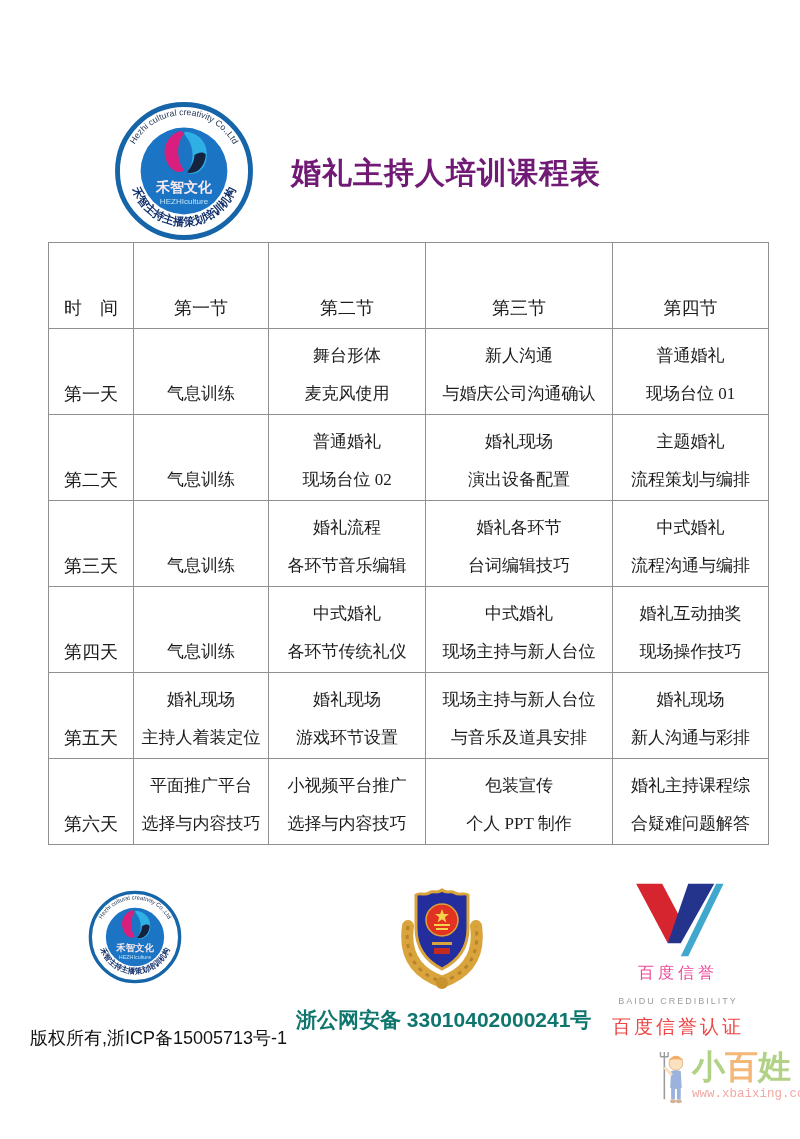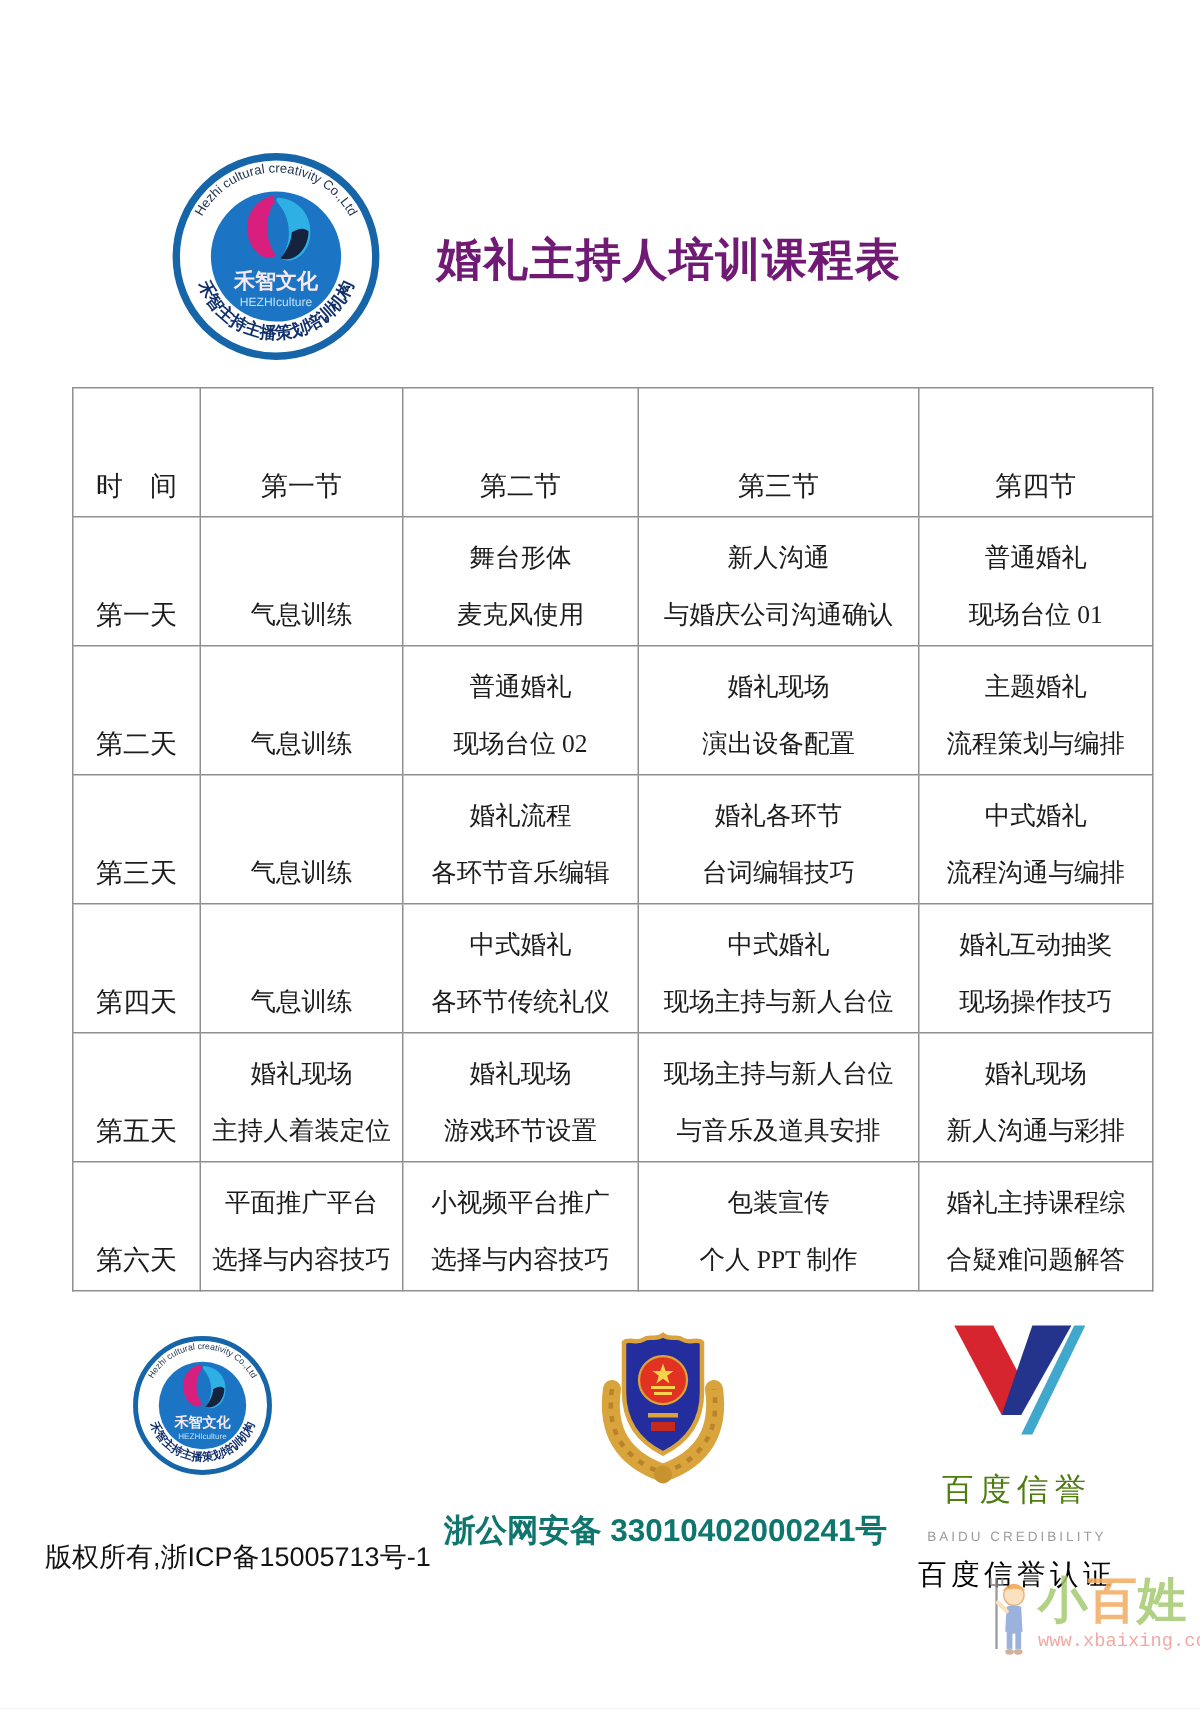--- a/index.html
+++ b/index.html
@@ -3,38 +3,38 @@
 <meta charset="utf-8">
 <style>
   html,body{margin:0;padding:0;background:#e8e8e8;}
   .page{position:relative;width:800px;height:1139px;background:#ffffff;margin:0 auto;overflow:hidden;
         font-family:"Liberation Sans",sans-serif;}
   
   .logo-main{position:absolute;left:114px;top:101px;width:140px;height:140px;}
   .page-title{position:absolute;left:291px;top:153px;font-size:30px;font-weight:bold;color:#701a75;
               letter-spacing:1px;font-family:"Liberation Sans",sans-serif;white-space:nowrap;}
   
-  table.course{position:absolute;left:48px;top:258px;width:720px;border-collapse:collapse;table-layout:fixed;}
+  table.course{position:absolute;left:48px;top:242px;width:720px;border-collapse:collapse;table-layout:fixed;}
   table.course td{border:1px solid #8f8f8f;height:85px;position:relative;padding:0;
                   font-family:"Liberation Serif","DejaVu Serif",serif;font-size:17px;color:#1c1c1c;
                   text-align:center;vertical-align:top;}
   td .l1{position:absolute;top:16px;left:1px;right:1px;line-height:22px;}
   td .l2{position:absolute;top:54px;left:1px;right:1px;line-height:22px;}
   td.hd .l2{font-size:18px;}
   td.day .l2{font-size:18px;}
   
   .logo-small{position:absolute;left:88px;top:890px;width:94px;height:94px;}
   .icp-text{position:absolute;left:30px;top:998px;font-size:18px;color:#131313;white-space:nowrap;margin-top:28px;}
   .badge{position:absolute;left:396px;top:882px;width:92px;height:112px;}
   .police-text{position:absolute;left:296px;top:1006px;font-size:21px;font-weight:bold;color:#0f766e;white-space:nowrap;}
   .baidu{position:absolute;left:600px;top:880px;width:156px;text-align:center;}
   .baidu-v{width:104px;height:80px;display:block;margin:0 auto;}
-  .baidu-cn{font-size:21px;color:#4d7c0f;letter-spacing:4px;margin-top:19px;white-space:nowrap;}
+  .baidu-cn{font-size:16px;color:#ec4899;letter-spacing:4px;margin-top:3px;white-space:nowrap;}
   .baidu-en{font-size:9px;color:#9c9c9c;letter-spacing:2px;margin-top:12px;white-space:nowrap;}
-  .baidu-cert{font-size:19px;color:#000000;letter-spacing:3px;margin-top:8px;white-space:nowrap;}
+  .baidu-cert{font-size:19px;color:#ef4444;letter-spacing:3px;margin-top:8px;white-space:nowrap;}
   
   .watermark{position:absolute;left:658px;top:1019px;width:142px;height:62px;opacity:.85;margin-top:28px;}
   .wm-mascot{position:absolute;left:0;top:2px;width:32px;height:58px;}
   .wm-chars{position:absolute;left:34px;top:2px;font-size:33px;font-weight:bold;line-height:36px;
             font-family:"Liberation Sans",sans-serif;white-space:nowrap;}
   .wm-c1,.wm-c3{color:#a4ca70;}
   .wm-c2{color:#f2ab60;}
   .wm-url{position:absolute;left:34px;top:40px;font-size:12.5px;color:#f09a94;
           font-family:"Liberation Mono","DejaVu Sans Mono",monospace;white-space:nowrap;}
 </style>

